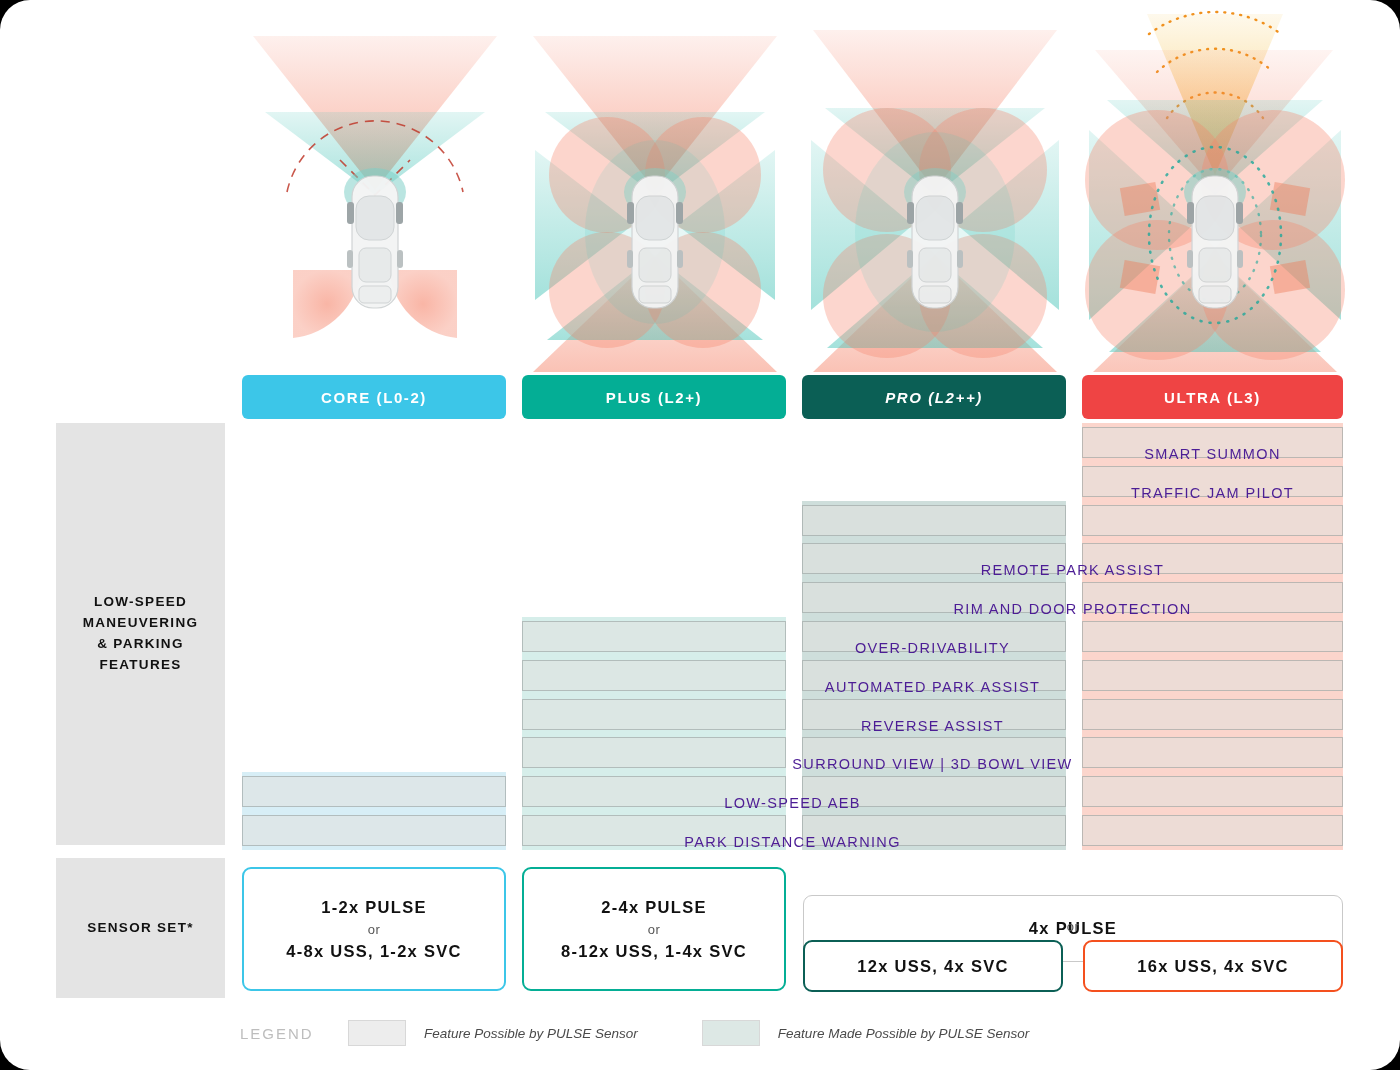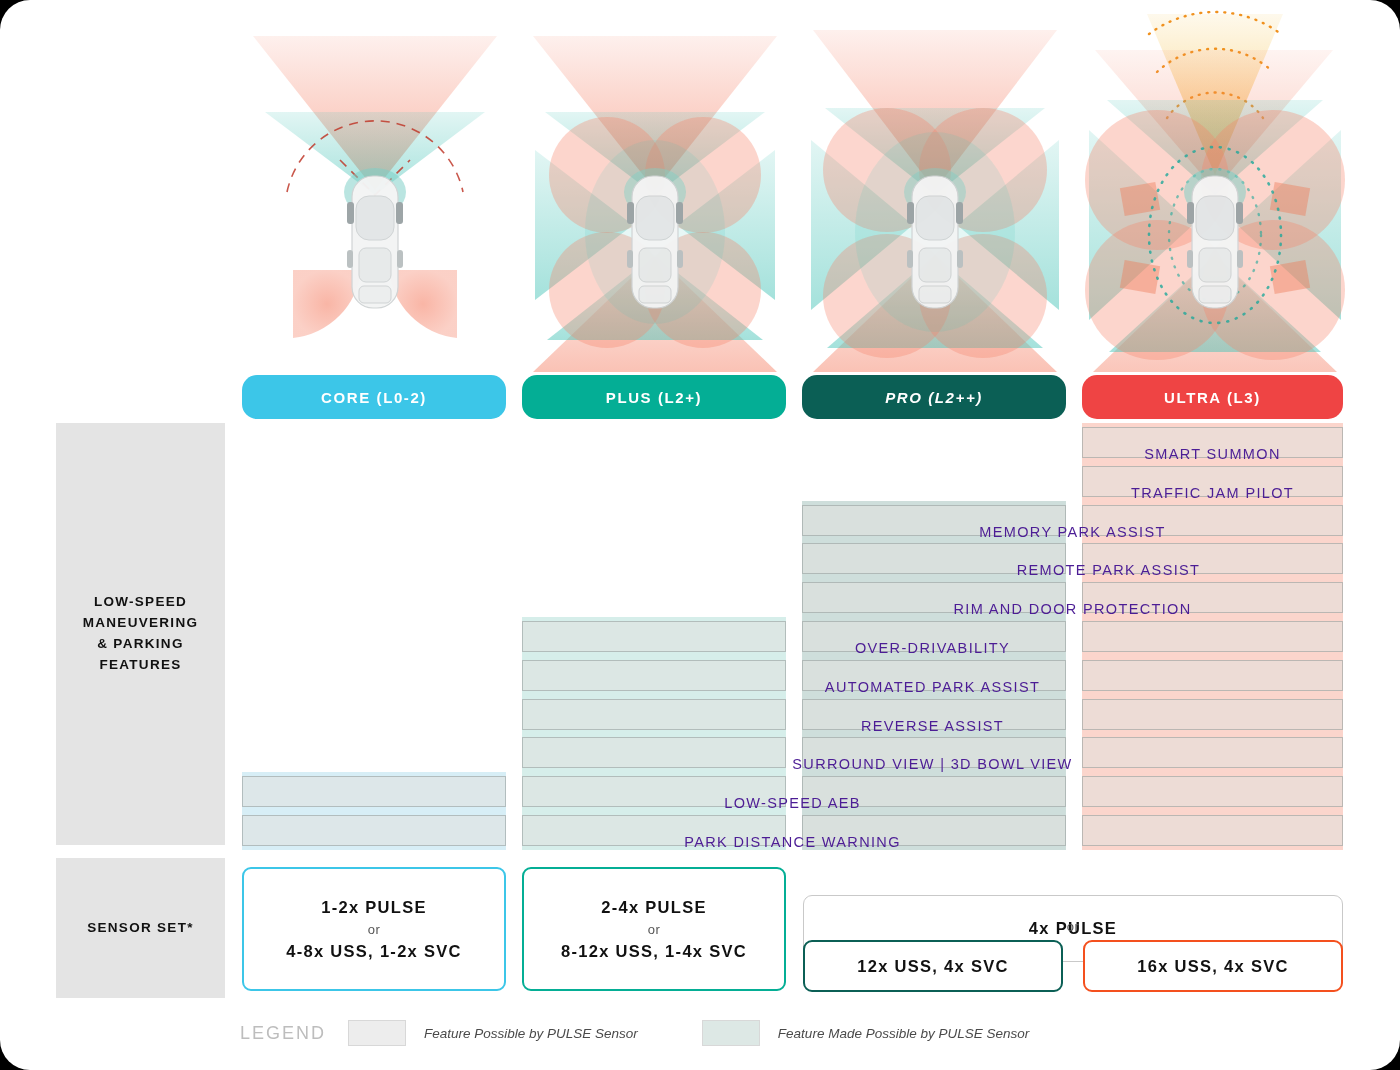--- a/index.html
+++ b/index.html
@@ -18,21 +18,21 @@
   }
 
   
   #diagrams { position: absolute; left: 0; top: 0; width: 1400px; height: 372px; }
   .diagram { position: absolute; top: 0; width: 280px; height: 372px; }
   .diagram svg { display: block; width: 280px; height: 372px; }
 
   
   .tier-header {
     position: absolute; height: 44px; top: 375px;
-    border-radius: 15px;
+    border-radius: 6px;
     display: flex; align-items: center; justify-content: center;
     color: #ffffff; font-weight: bold; font-size: 15px; letter-spacing: 1.6px;
   }
 
   
   .cat-label {
     position: absolute; left: 56px; background: #e4e4e4;
     display: flex; align-items: center; justify-content: center;
     text-align: center; font-weight: bold; font-size: 13.5px;
     letter-spacing: 1.3px; color: #111; line-height: 1.55;
@@ -59,21 +59,21 @@
   .sensor-line { font-weight: bold; font-size: 16.5px; letter-spacing: 1.3px; color: #111; }
   .sensor-or { font-size: 13px; color: #555; margin: 5px 0; letter-spacing: .5px; }
   .or-mid {
     position: absolute; font-size: 13px; color: #555; letter-spacing: .5px;
     text-align: center;
   }
 
   
   #legend { position: absolute; left: 240px; top: 1018px; height: 30px;
             display: flex; align-items: center; }
-  #legend .lg-title { font-size: 18px; letter-spacing: 2px; color: #bdbdbd; width: 108px; }
+  #legend .lg-title { font-size: 15px; letter-spacing: 2px; color: #bdbdbd; width: 108px; }
   #legend .lg-sw { width: 58px; height: 26px; border: 1px solid #d8d8d8; }
   #legend .lg-txt { font-style: italic; font-size: 13.5px; color: #4a4a4a;
                     margin-left: 18px; white-space: nowrap; }
   #legend .lg-gap { width: 64px; }
 </style>
 </head>
 <body>
 
 <div id="card">
 
@@ -277,26 +277,25 @@
         <div class="feat-seg" style="left: 1082px; width: 261px; background: rgba(225, 225, 222, 0.55);"></div>
         <div class="feat-label" style="left: 1082px; width: 261px;">SMART SUMMON</div>
       </div>
       <div class="feat-row" style="left: 0px; width: 1400px; top: 465.8px;">
         <div class="feat-seg" style="left: 1082px; width: 261px; background: rgba(225, 225, 222, 0.55);"></div>
         <div class="feat-label" style="left: 1082px; width: 261px;">TRAFFIC JAM PILOT</div>
       </div>
       <div class="feat-row" style="left: 0px; width: 1400px; top: 504.6px;">
         <div class="feat-seg" style="left: 802px; width: 264px; background: rgba(225, 225, 222, 0.55);"></div>
         <div class="feat-seg" style="left: 1082px; width: 261px; background: rgba(225, 225, 222, 0.55);"></div>
-        <div class="feat-label" style="left: 802px; width: 541px;">MEMORY PARK ASSIST</div>
       </div>
       <div class="feat-row" style="left: 0px; width: 1400px; top: 543.4px;">
         <div class="feat-seg" style="left: 802px; width: 264px; background: rgba(225, 225, 222, 0.55);"></div>
         <div class="feat-seg" style="left: 1082px; width: 261px; background: rgba(225, 225, 222, 0.55);"></div>
-        <div class="feat-label" style="left: 802px; width: 541px; margin-left: 36px;">REMOTE PARK ASSIST</div>
+        <div class="feat-label" style="left: 802px; width: 541px;">REMOTE PARK ASSIST</div>
       </div>
       <div class="feat-row" style="left: 0px; width: 1400px; top: 582.2px;">
         <div class="feat-seg" style="left: 802px; width: 264px; background: rgba(225, 225, 222, 0.55);"></div>
         <div class="feat-seg" style="left: 1082px; width: 261px; background: rgba(225, 225, 222, 0.55);"></div>
         <div class="feat-label" style="left: 802px; width: 541px; border-radius: 14px;">RIM AND DOOR PROTECTION</div>
       </div>
       <div class="feat-row" style="left: 0px; width: 1400px; top: 621px;">
         <div class="feat-seg" style="left: 522px; width: 264px; background: rgba(225, 225, 222, 0.55);"></div>
         <div class="feat-seg" style="left: 802px; width: 264px; background: rgba(225, 225, 222, 0.55);"></div>
         <div class="feat-seg" style="left: 1082px; width: 261px; background: rgba(225, 225, 222, 0.55);"></div>

